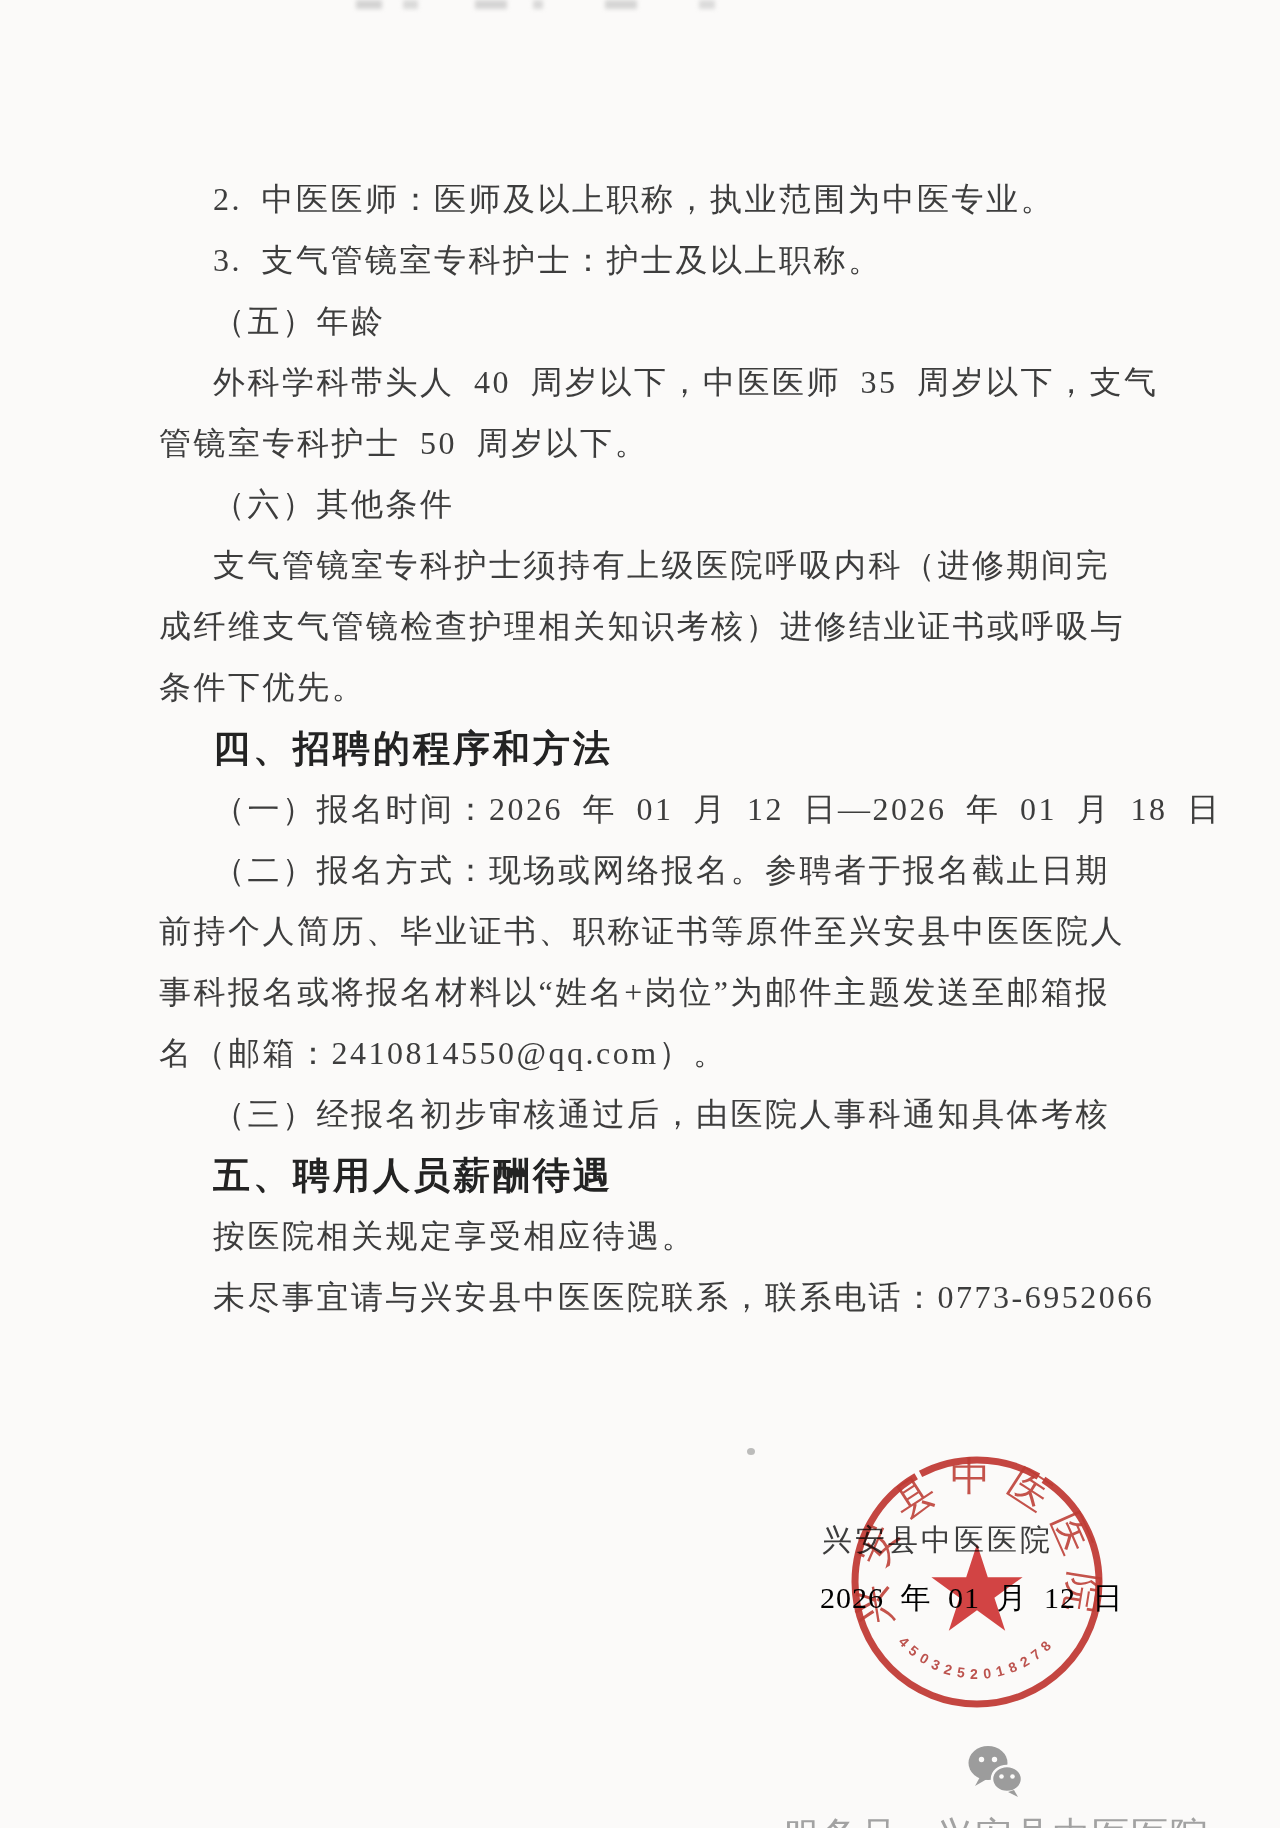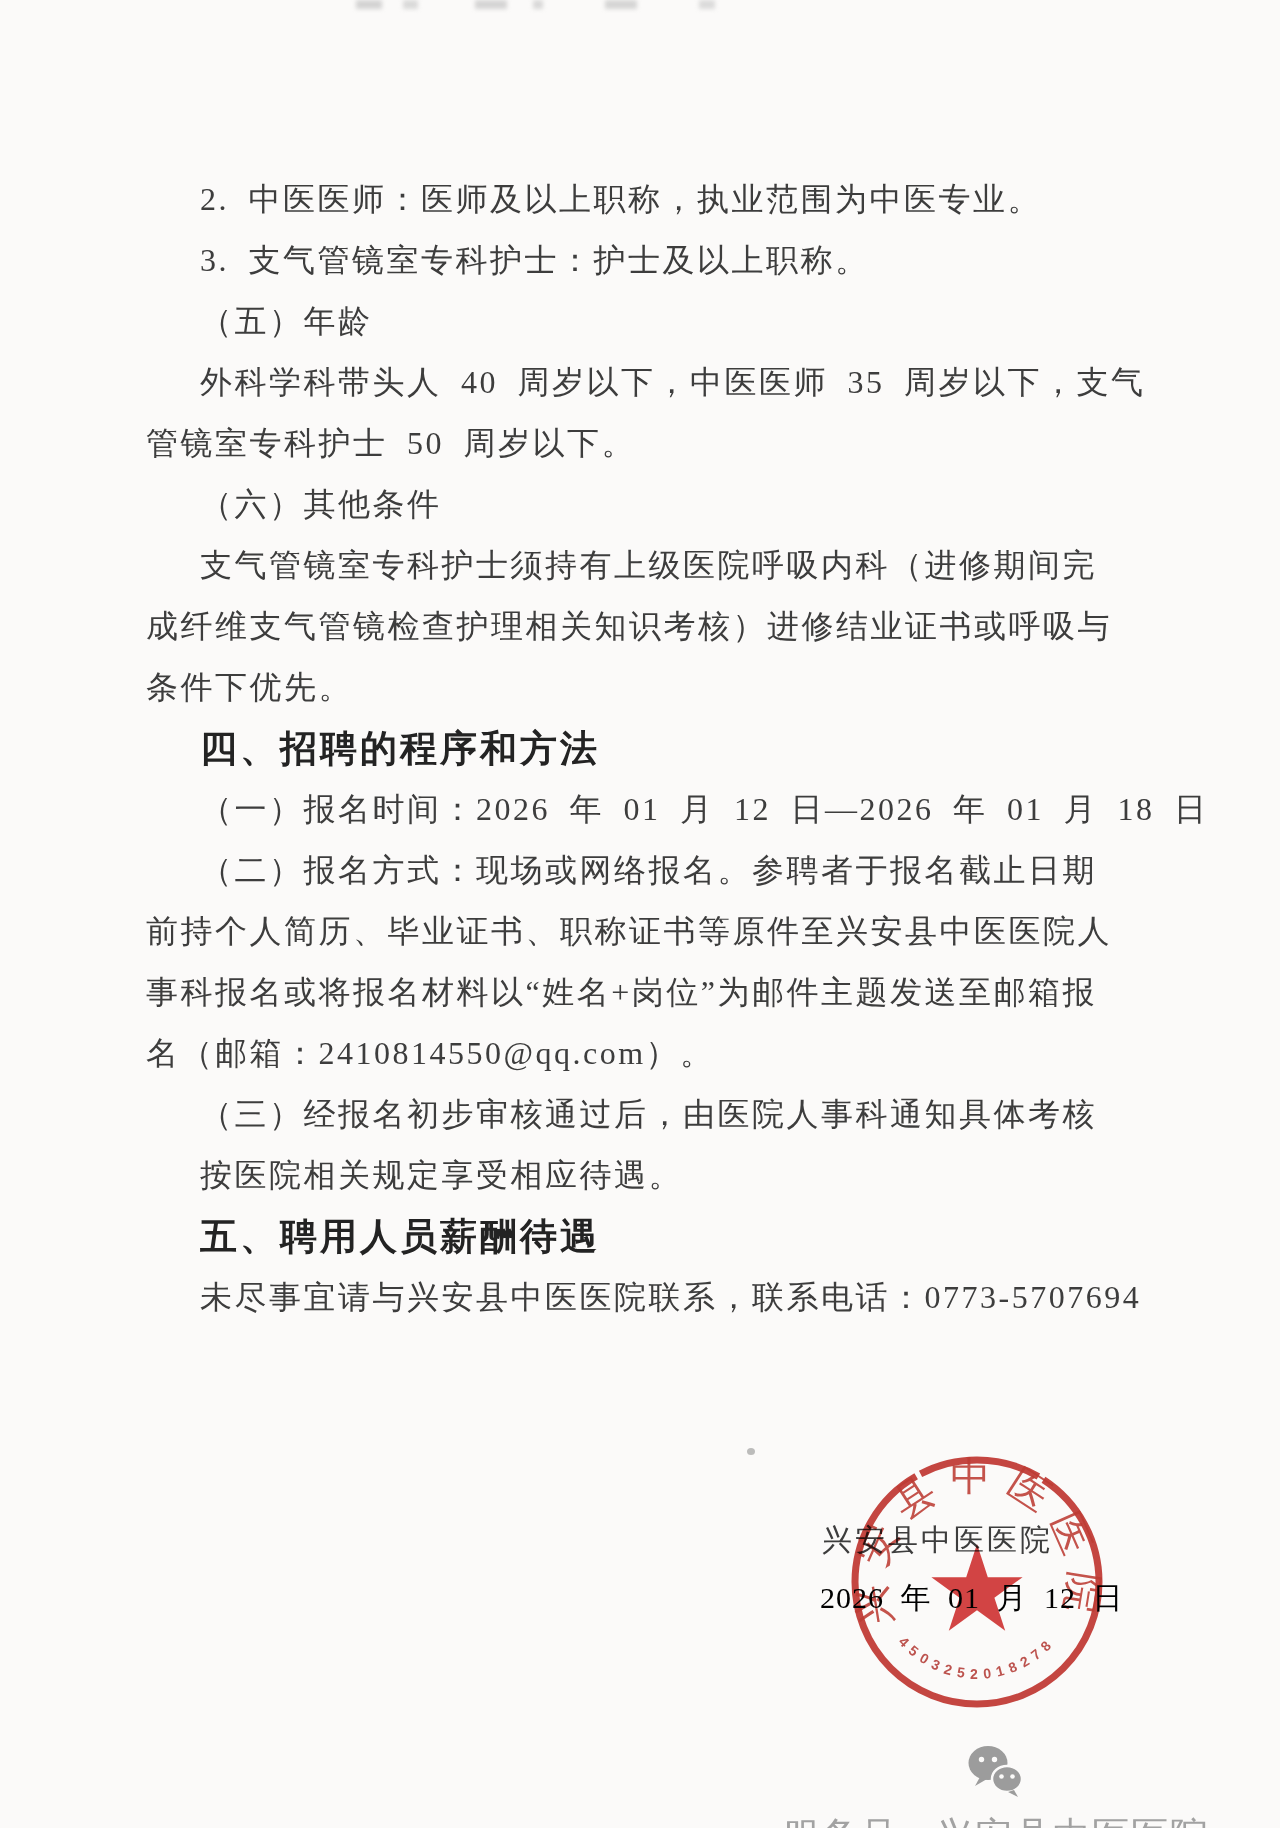--- a/index.html
+++ b/index.html
@@ -19,21 +19,21 @@
       #c4c4c4 13% 16%, transparent 16% 27%, #bbb 27% 33%,
       transparent 33% 38%, #c2c2c2 38% 40%, transparent 40% 52%,
       #bcbcbc 52% 58%, transparent 58% 70%, #c6c6c6 70% 73%, transparent 73% 100%);
     filter:blur(2px);opacity:.6;
   }
   .artifact-dot{
     position:absolute;left:747px;top:1448px;width:8px;height:7px;
     background:#8a8a8a;border-radius:50%;opacity:.55;filter:blur(.5px);
   }
   .doc{
-    position:absolute;left:4px;top:169px;right:0;
+    position:absolute;left:17px;top:169px;right:0;
     padding:0 59px 0 142px;
   }
   .doc-line{
     height:61px;
     display:flex;align-items:center;
     font-size:32px;
     letter-spacing:2.5px;
     word-spacing:9px;
     color:#3d3d3d;
     white-space:pre;
@@ -88,23 +88,23 @@
       <div class="doc-line in">支气管镜室专科护士须持有上级医院呼吸内科（进修期间完</div>
       <div class="doc-line">成纤维支气管镜检查护理相关知识考核）进修结业证书或呼吸与</div>
       <div class="doc-line">条件下优先。</div>
       <div class="doc-line in hd">四、招聘的程序和方法</div>
       <div class="doc-line in">（一）报名时间：2026 年 01 月 12 日—2026 年 01 月 18 日</div>
       <div class="doc-line in">（二）报名方式：现场或网络报名。参聘者于报名截止日期</div>
       <div class="doc-line">前持个人简历、毕业证书、职称证书等原件至兴安县中医医院人</div>
       <div class="doc-line">事科报名或将报名材料以“姓名+岗位”为邮件主题发送至邮箱报</div>
       <div class="doc-line">名（邮箱：2410814550@qq.com）。</div>
       <div class="doc-line in">（三）经报名初步审核通过后，由医院人事科通知具体考核</div>
+      <div class="doc-line in hd">五、聘用人员薪酬待遇</div>
       <div class="doc-line in">按医院相关规定享受相应待遇。</div>
-      <div class="doc-line in hd">五、聘用人员薪酬待遇</div>
-      <div class="doc-line in">未尽事宜请与兴安县中医医院联系，联系电话：0773-5707694</div>
+      <div class="doc-line in">未尽事宜请与兴安县中医医院联系，联系电话：0773-6952066</div>
     </div>
 
   <div class="sig-org">兴安县中医医院</div>
   <div class="sig-date">2026 年 01 月 12 日</div>
 
   <div class="artifact-dot"></div>
 
   <svg class="stamp" viewBox="0 0 270 276" xmlns="http://www.w3.org/2000/svg">
     <defs>
       <path id="ringTextPath" d="M 55.3 184 A 92 92 0 1 1 214.7 184" fill="none"></path>

